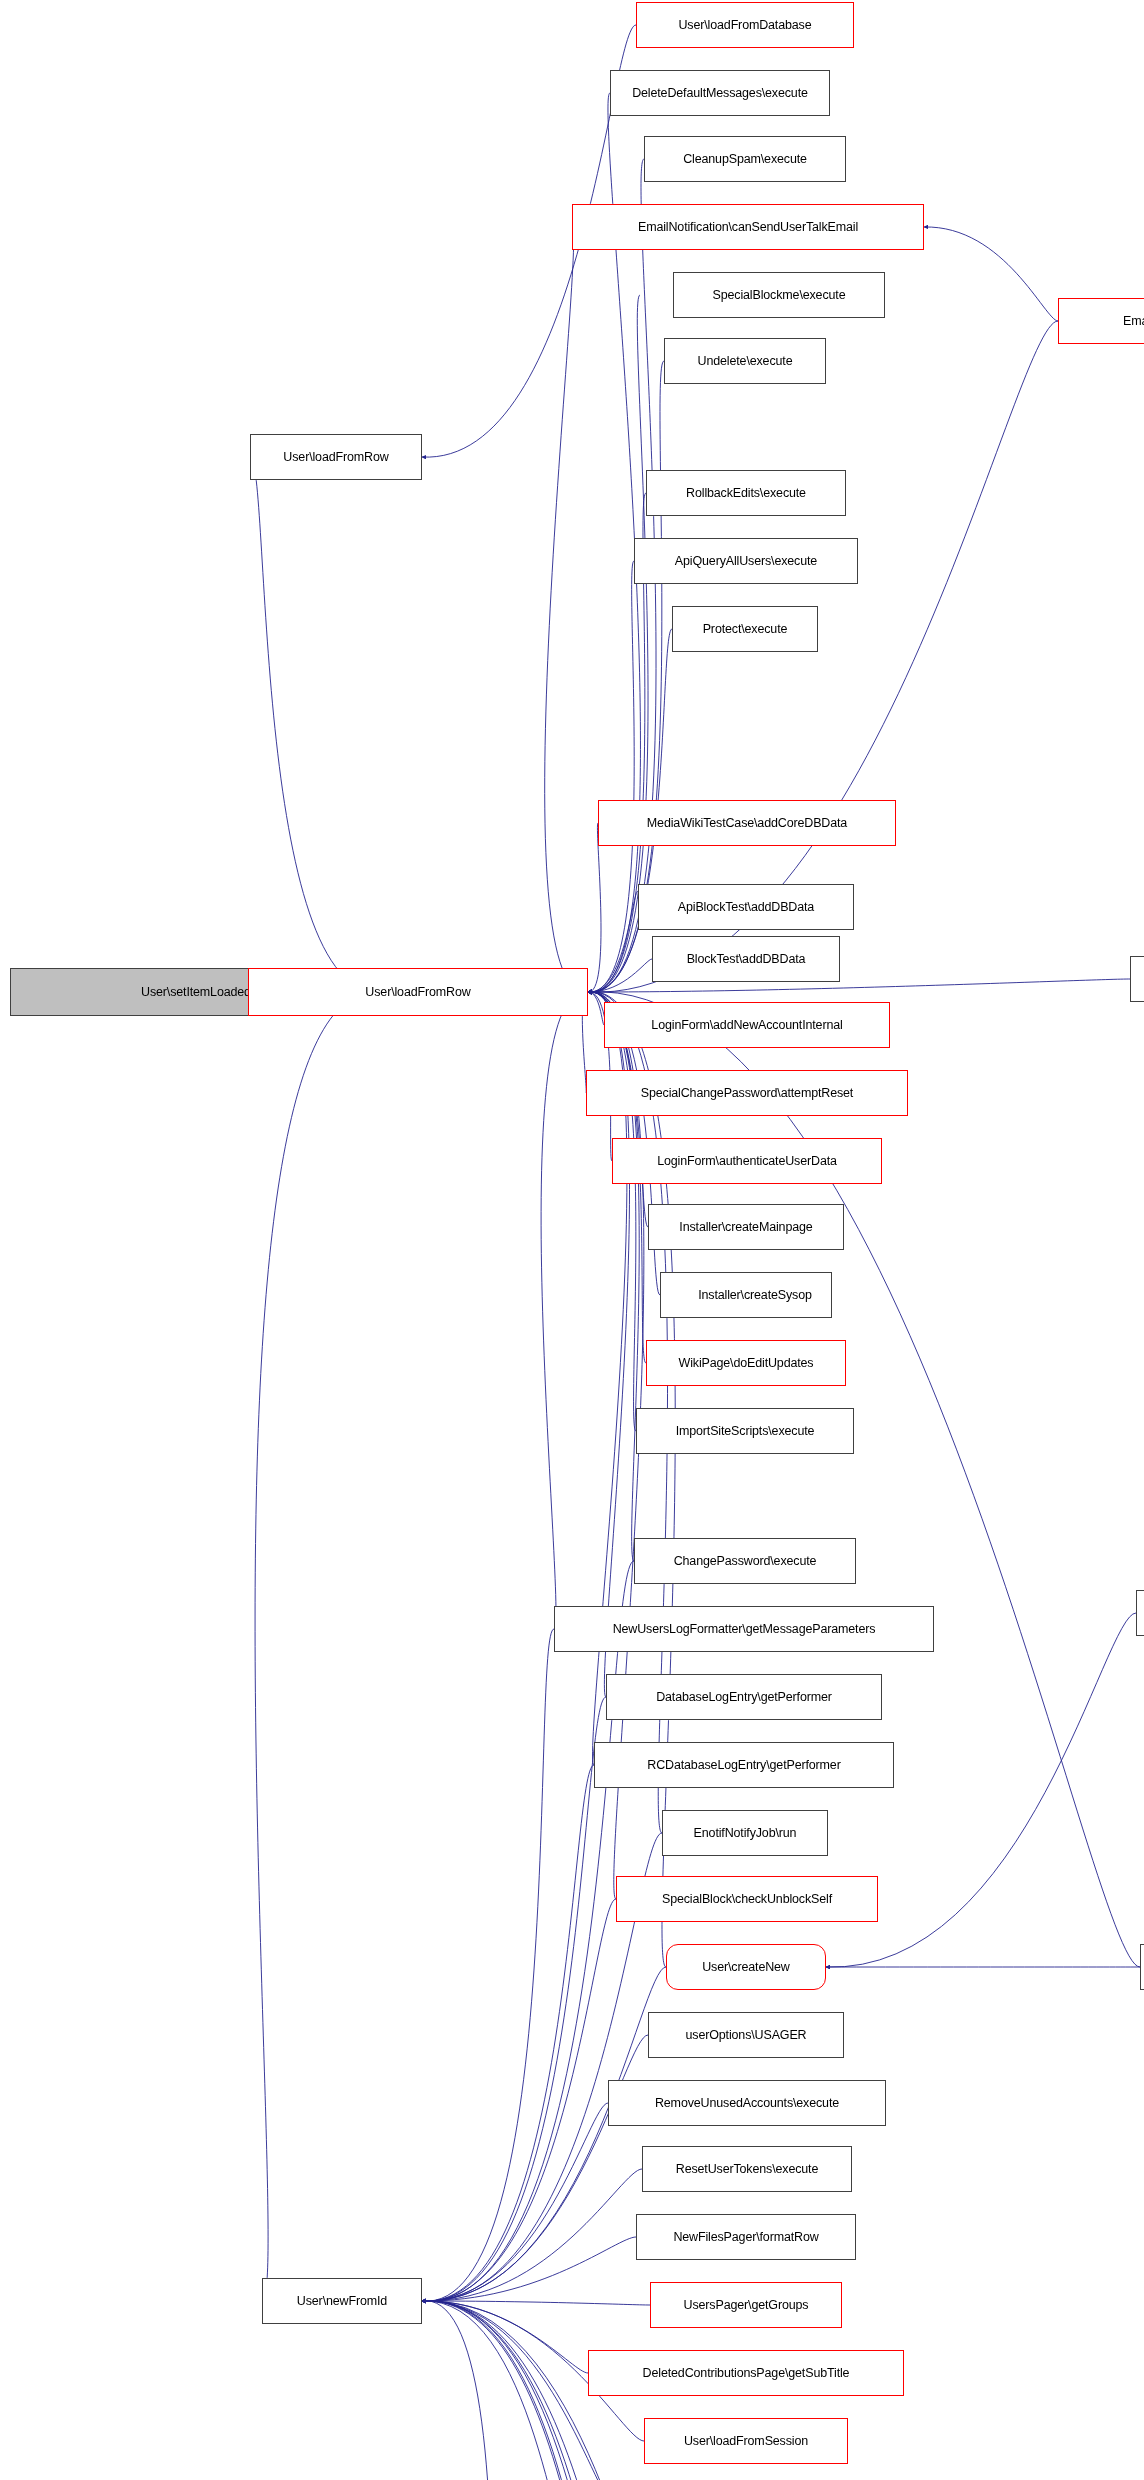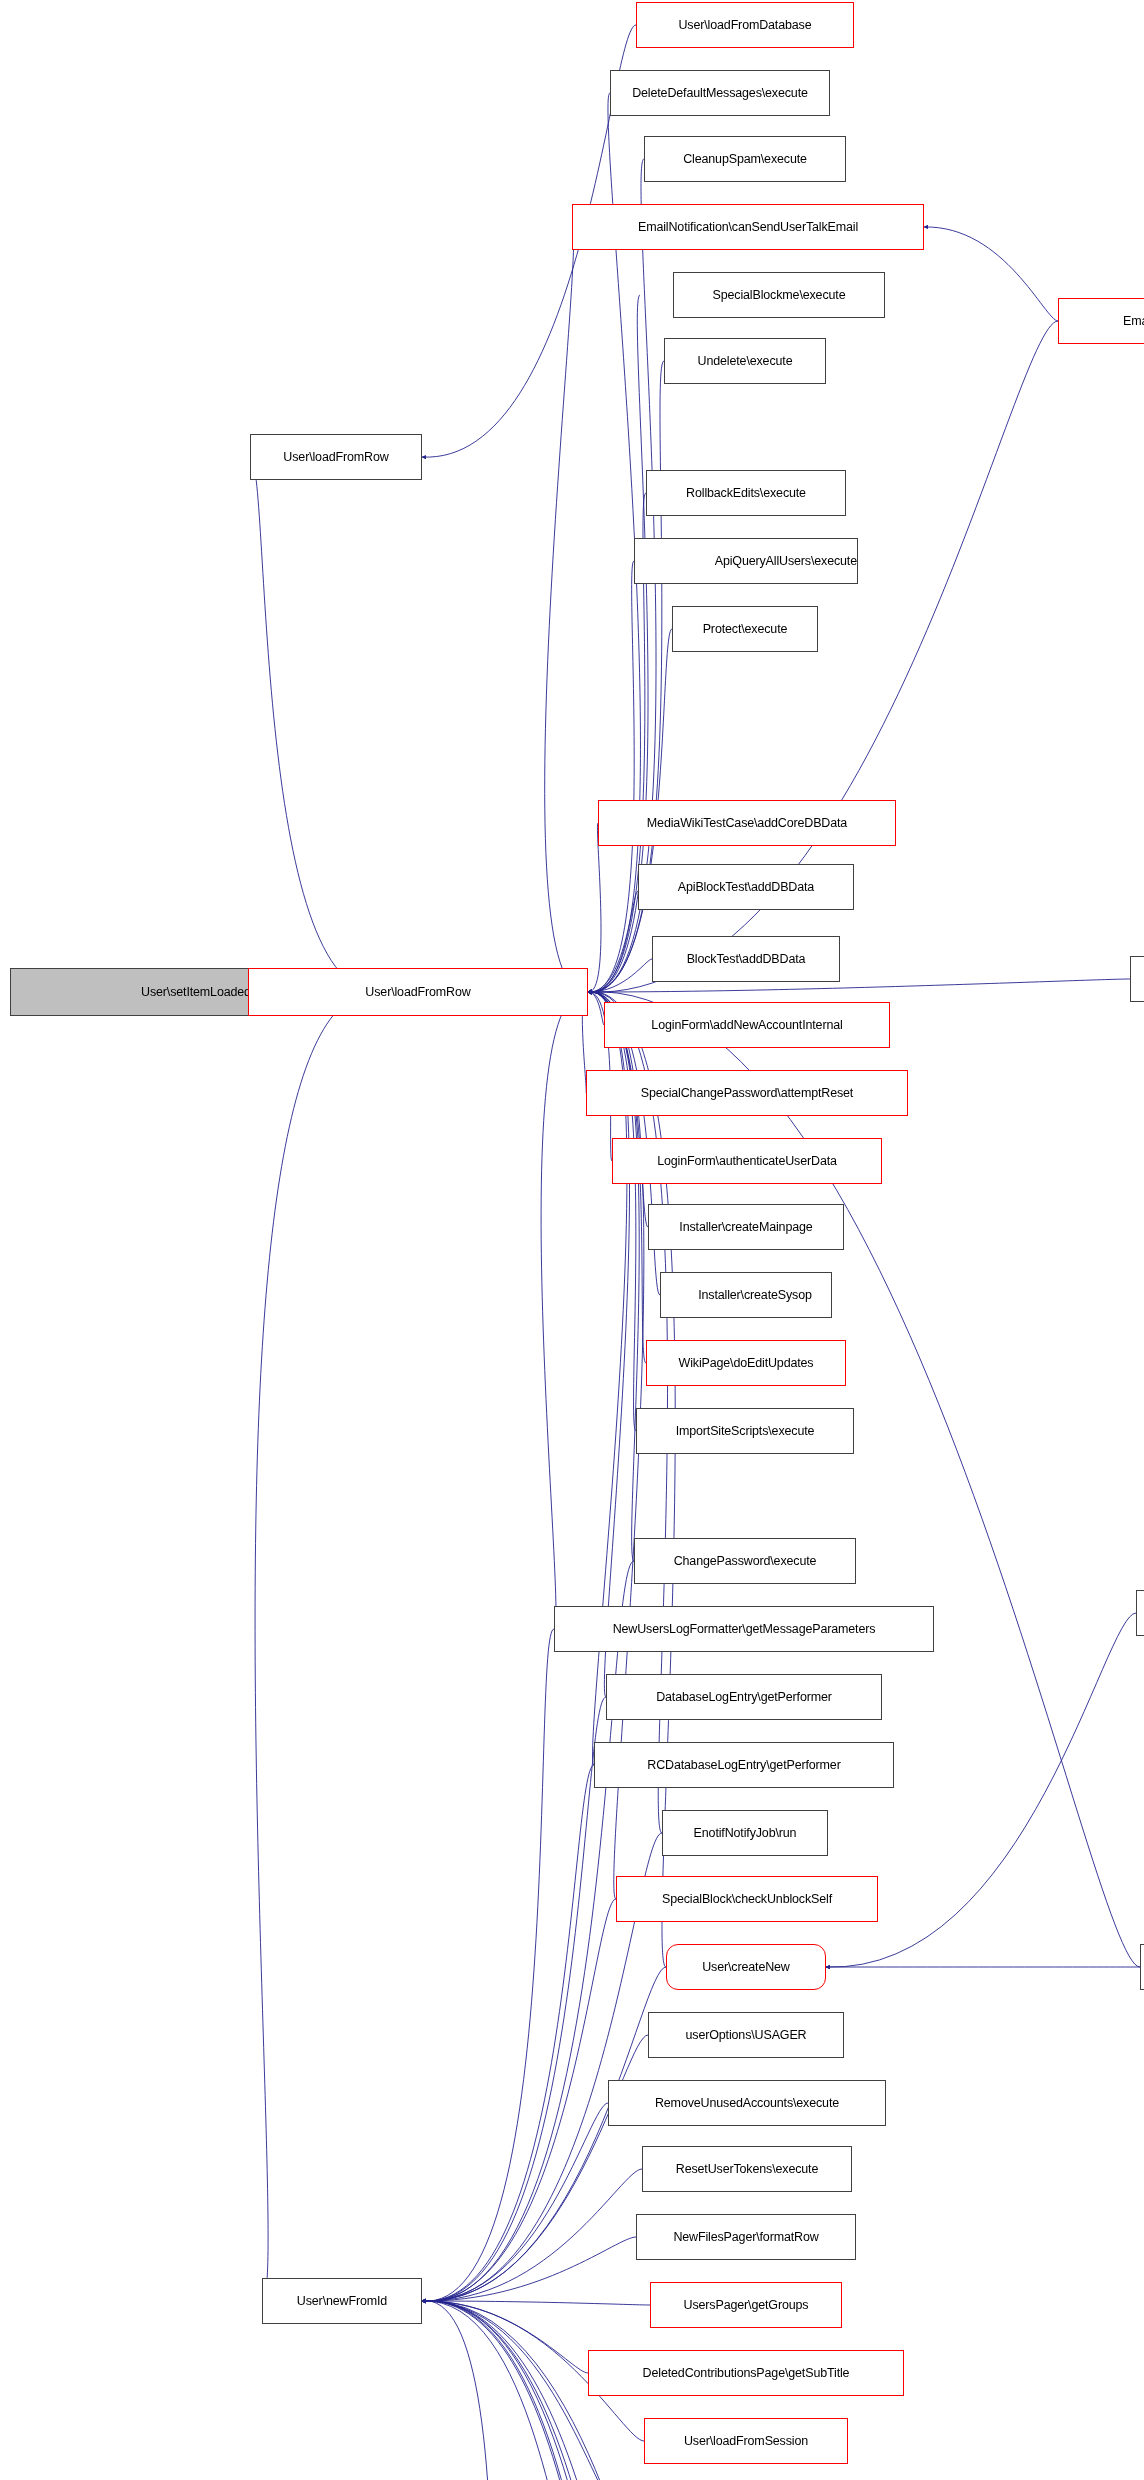--- a/index.html
+++ b/index.html
@@ -130,30 +130,30 @@
       </div>
       <div class="node plain" style="left: 640px; top: 272px; width: 212px; height: 46px; margin-left: 33px;">
         <span>SpecialBlockme\execute</span>
       </div>
       <div class="node plain" style="left: 664px; top: 338px; width: 162px; height: 46px;">
         <span>Undelete\execute</span>
       </div>
       <div class="node plain" style="left: 646px; top: 470px; width: 200px; height: 46px;">
         <span>RollbackEdits\execute</span>
       </div>
-      <div class="node plain" style="left: 634px; top: 538px; width: 224px; height: 46px; justify-content: flex-end;">
+      <div class="node plain" style="left: 634px; top: 538px; width: 224px; height: 46px;">
         <span>ApiQueryAllUsers\execute</span>
       </div>
       <div class="node plain" style="left: 672px; top: 606px; width: 146px; height: 46px;">
         <span>Protect\execute</span>
       </div>
       <div class="node red" style="left: 598px; top: 800px; width: 298px; height: 46px;">
         <span>MediaWikiTestCase\addCoreDBData</span>
       </div>
-      <div class="node plain" style="left: 638px; top: 864px; width: 216px; height: 46px;">
+      <div class="node plain" style="left: 638px; top: 884px; width: 216px; height: 46px;">
         <span>ApiBlockTest\addDBData</span>
       </div>
       <div class="node plain" style="left: 652px; top: 936px; width: 188px; height: 46px;">
         <span>BlockTest\addDBData</span>
       </div>
       <div class="node red" style="left: 604px; top: 1002px; width: 286px; height: 46px;">
         <span>LoginForm\addNewAccountInternal</span>
       </div>
       <div class="node red" style="left: 586px; top: 1070px; width: 322px; height: 46px;">
         <span>SpecialChangePassword\attemptReset</span>

